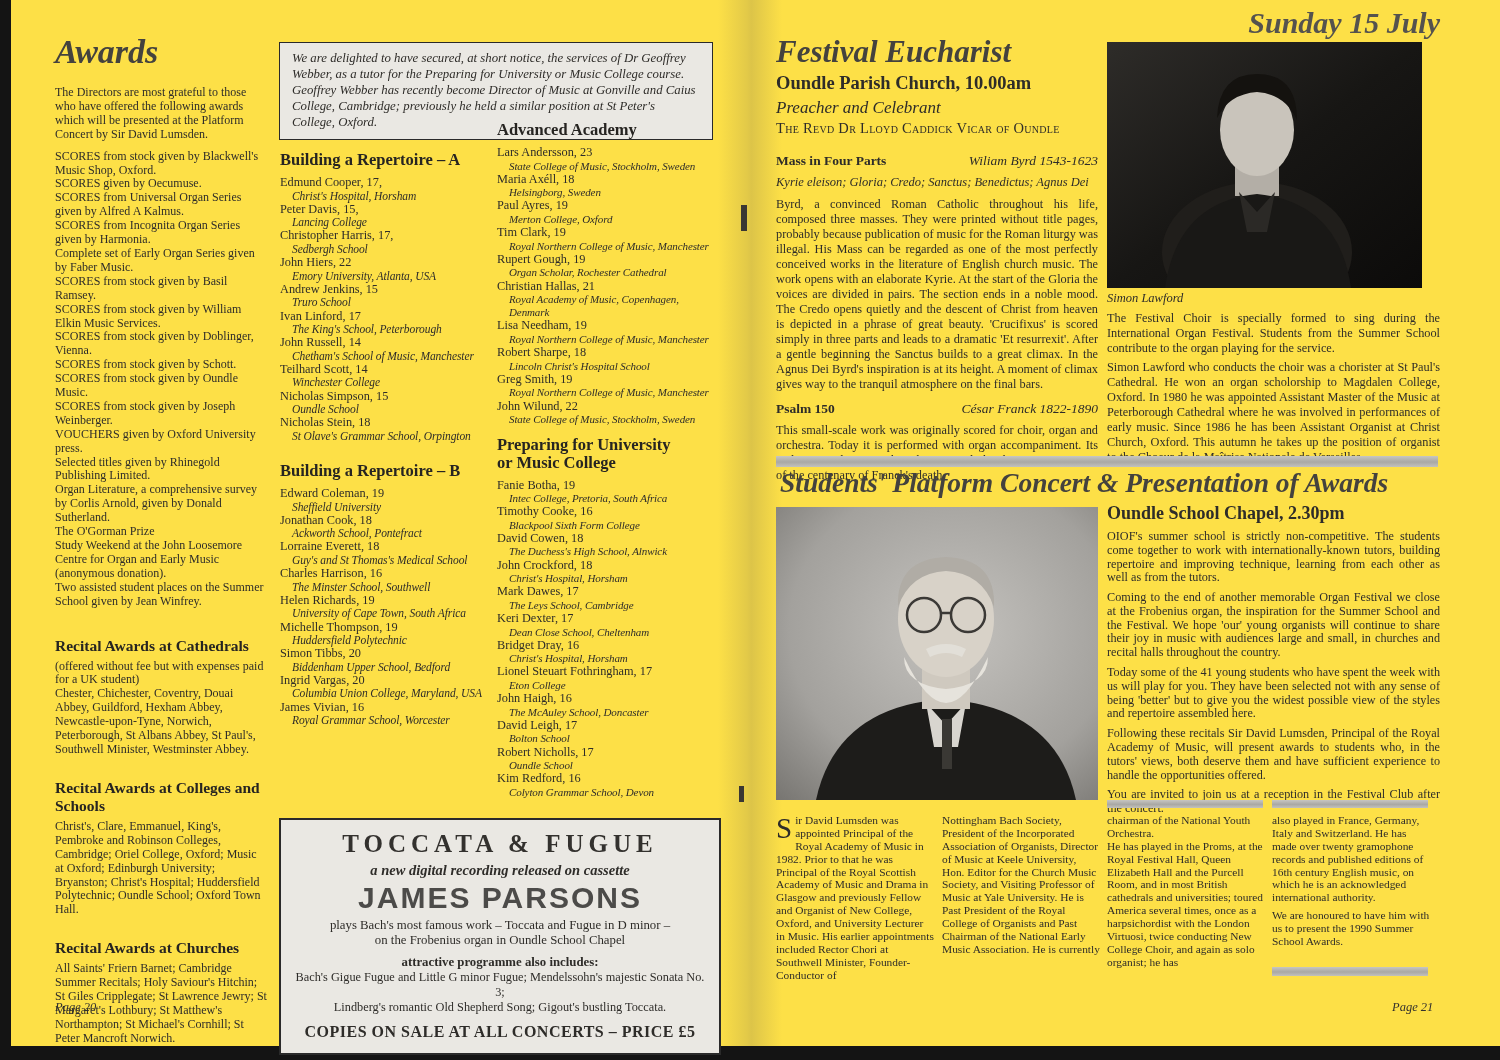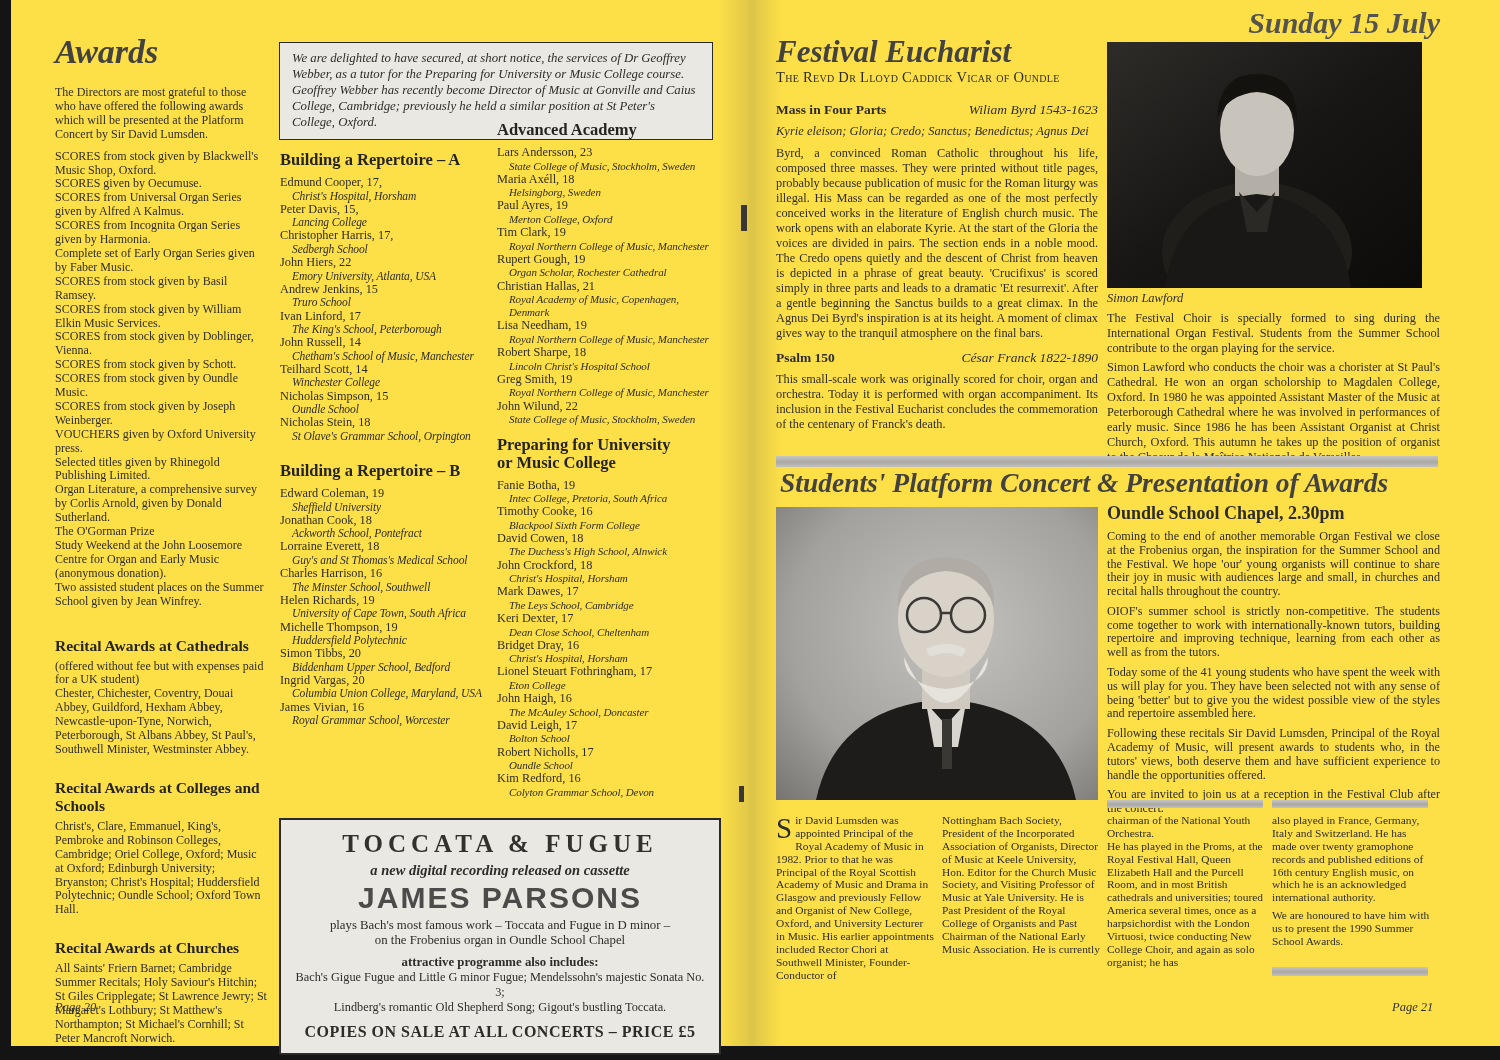--- a/index.html
+++ b/index.html
@@ -278,20 +278,22 @@
     <div style="font-size:12.3px;">Lindberg's romantic Old Shepherd Song; Gigout's bustling Toccata.</div>
     <div style="font-size:16px;font-weight:bold;margin-top:8px;letter-spacing:0.5px;">COPIES ON SALE AT ALL CONCERTS – PRICE £5</div>
   </div>
 
   <div class="abs pagenum" style="left:55px;top:1000px;">Page 20</div>
 
   <div class="abs h-script" style="left:1160px;top:6px;width:280px;text-align:right;font-size:30px;color:#55534e;">Sunday 15 July</div>
 
   <div class="abs" style="left:776px;top:36px;width:322px;">
     <div class="h-script" style="font-size:31px;line-height:1;">Festival Eucharist</div>
+    <div style="font-size:18.5px;font-weight:bold;margin-top:6px;">Oundle Parish Church, 10.00am</div>
+    <div class="it" style="font-size:17px;margin-top:4px;">Preacher and Celebrant</div>
     <div style="font-variant:small-caps;font-size:14.5px;margin-top:2px;letter-spacing:0.3px;">The Revd Dr Lloyd Caddick Vicar of Oundle</div>
     <div class="work-row" style="margin-top:16px;">
       <span style="font-weight:bold;font-size:13.5px;">Mass in Four Parts</span>
       <span class="composer">Wiliam Byrd 1543-1623</span>
     </div>
     <div class="it" style="font-size:12.5px;margin-top:6px;">Kyrie eleison; Gloria; Credo; Sanctus; Benedictus; Agnus Dei</div>
     <p class="just" style="font-size:12.3px;line-height:1.22;margin-top:7px;">Byrd, a convinced Roman Catholic throughout his life, composed three masses. They were printed without title pages, probably because publication of music for the Roman liturgy was illegal. His Mass can be regarded as one of the most perfectly conceived works in the literature of English church music. The work opens with an elaborate Kyrie. At the start of the Gloria the voices are divided in pairs. The section ends in a noble mood. The Credo opens quietly and the descent of Christ from heaven is depicted in a phrase of great beauty. 'Crucifixus' is scored simply in three parts and leads to a dramatic 'Et resurrexit'. After a gentle beginning the Sanctus builds to a great climax. In the Agnus Dei Byrd's inspiration is at its height. A moment of climax gives way to the tranquil atmosphere on the final bars.</p>
     <div class="work-row" style="margin-top:9px;">
       <span style="font-weight:bold;font-size:13.5px;">Psalm 150</span>
       <span class="composer">César Franck 1822-1890</span>
@@ -348,22 +350,22 @@
       <circle cx="148" cy="108" r="17" fill="none" stroke="#3b3936" stroke-width="2.5"></circle>
       <circle cx="192" cy="108" r="17" fill="none" stroke="#3b3936" stroke-width="2.5"></circle>
       <line x1="165" y1="106" x2="175" y2="106" stroke="#3b3936" stroke-width="2.5"></line>
     </svg>
   </div>
 
   <div class="abs" style="left:1107px;top:503px;width:333px;">
     <div style="font-size:18px;font-weight:bold;">Oundle School Chapel, 2.30pm</div>
     <div style="margin-top:6px;">
 
-    <p class="just" style="font-size:12.2px;line-height:1.13;margin-bottom:6px;">Coming to the end of another memorable Organ Festival we close at the Frobenius organ, the inspiration for the Summer School and the Festival. We hope 'our' young organists will continue to share their joy in music with audiences large and small, in churches and recital halls throughout the country.</p>
-        <p class="just" style="font-size:12.2px;line-height:1.13;margin-bottom:6px;">OIOF's summer school is strictly non-competitive. The students come together to work with internationally-known tutors, building repertoire and improving technique, learning from each other as well as from the tutors.</p>
+    <p class="just" style="font-size:12.2px;line-height:1.13;margin-bottom:6px;">OIOF's summer school is strictly non-competitive. The students come together to work with internationally-known tutors, building repertoire and improving technique, learning from each other as well as from the tutors.</p>
+        <p class="just" style="font-size:12.2px;line-height:1.13;margin-bottom:6px;">Coming to the end of another memorable Organ Festival we close at the Frobenius organ, the inspiration for the Summer School and the Festival. We hope 'our' young organists will continue to share their joy in music with audiences large and small, in churches and recital halls throughout the country.</p>
         <p class="just" style="font-size:12.2px;line-height:1.13;margin-bottom:6px;">Today some of the 41 young students who have spent the week with us will play for you. They have been selected not with any sense of being 'better' but to give you the widest possible view of the styles and repertoire assembled here.</p>
         <p class="just" style="font-size:12.2px;line-height:1.13;margin-bottom:6px;">Following these recitals Sir David Lumsden, Principal of the Royal Academy of Music, will present awards to students who, in the tutors' views, both deserve them and have sufficient experience to handle the opportunities offered.</p>
         <p class="just" style="font-size:12.2px;line-height:1.13;margin-bottom:6px;">You are invited to join us at a reception in the Festival Club after the concert.</p>
       </div>
   </div>
 
   <div class="abs band" style="left:1107px;top:800px;width:156px;height:8px;"></div>
   <div class="abs band" style="left:1272px;top:800px;width:156px;height:8px;"></div>
 
   <div class="abs" style="left:776px;top:814px;width:158px;">

